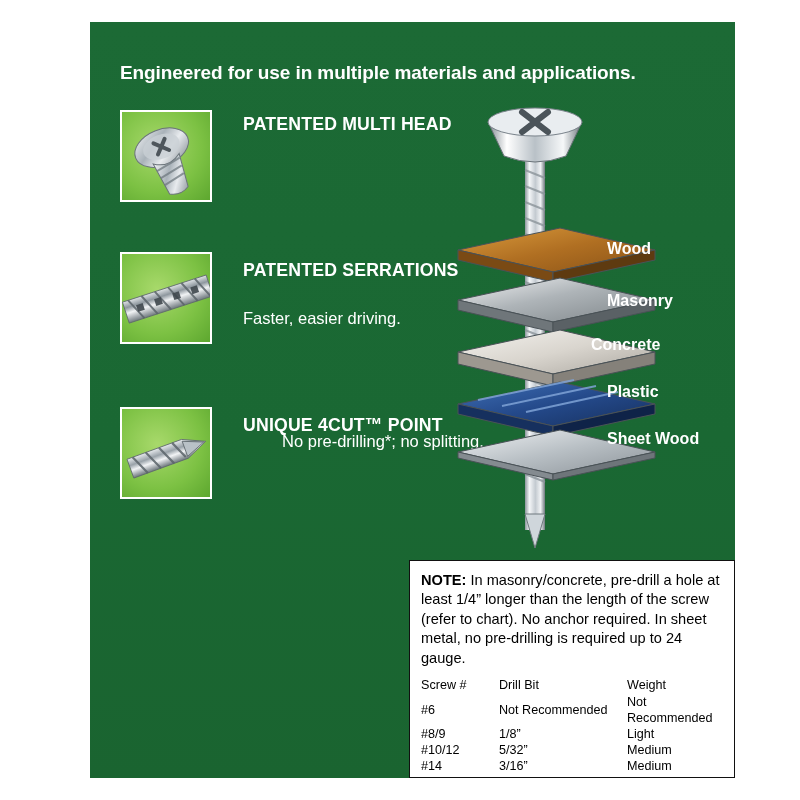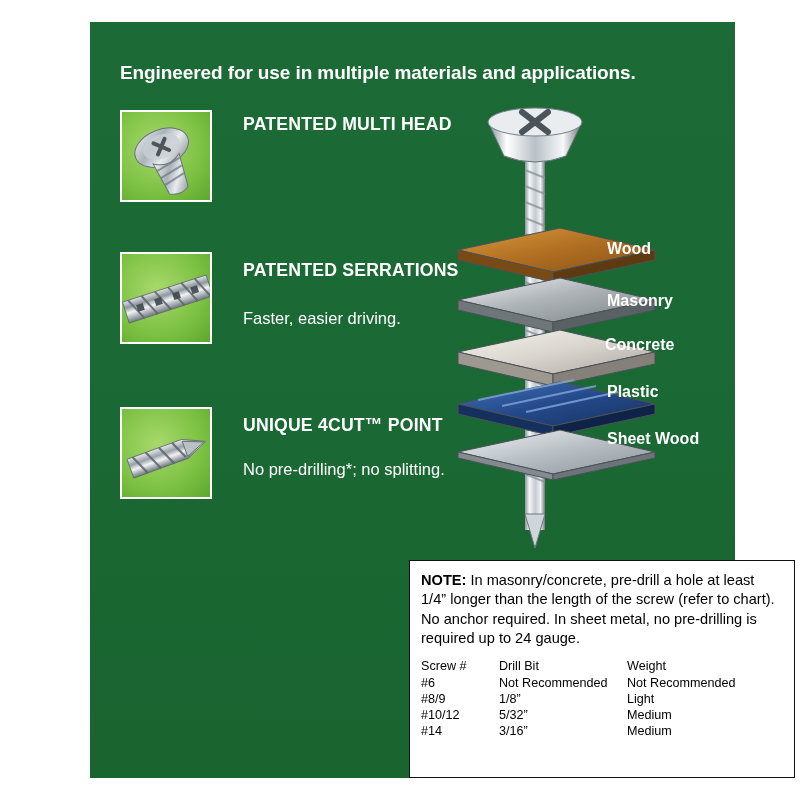--- a/index.html
+++ b/index.html
@@ -94,21 +94,21 @@
     font-size: 16px;
     font-weight: bold;
     white-space: nowrap;
   }
 
   
   .note-box {
     position: absolute;
     left: 409px;
     top: 560px;
-    width: 386px;
+    width: 326px;
     height: 218px;
     background: #ffffff;
     border: 1px solid #111111;
     box-sizing: border-box;
     padding: 10px 11px 8px 11px;
   }
   .note-text {
     font-size: 14.6px;
     line-height: 1.33;
     color: #000000;
@@ -207,21 +207,21 @@
       <g transform="rotate(-20 46 46)">
         <path d="M6 36 h58 l22 10 -22 10 H6 z" fill="url(#mtl3)" stroke="#5f686e" stroke-width="0.8"></path>
         <g stroke="#5b646a" stroke-width="2.2" opacity="0.85">
           <path d="M12 36 l9 20 M26 36 l9 20 M40 36 l9 20 M54 36 l8 18"></path>
         </g>
         <path d="M64 38 l20 8 -20 8 z" fill="#b9c1c7" stroke="#5f686e" stroke-width="0.8"></path>
       </g>
     </svg>
   </div>
   <div class="feature-title" style="left:243px; top:414px;">UNIQUE 4CUT™ POINT</div>
-  <div class="feature-desc" style="left:243px; top:459px; width:280px;">No pre-drilling*; no splitting.</div>
+  <div class="feature-desc" style="left:243px; top:431px; width:280px;text-align:center;">No pre-drilling*; no splitting.</div>
 
   <div class="diagram">
     <svg viewBox="0 0 270 460" width="270" height="460">
       <defs>
         <linearGradient id="shaft" x1="0" y1="0" x2="1" y2="0">
           <stop offset="0%" stop-color="#8d969d"></stop>
           <stop offset="22%" stop-color="#f4f6f8"></stop>
           <stop offset="52%" stop-color="#c3cad0"></stop>
           <stop offset="78%" stop-color="#f0f2f4"></stop>
           <stop offset="100%" stop-color="#6f787e"></stop>
@@ -293,21 +293,21 @@
         <path d="M103 326 L205 304 L205 314 L103 336 z" fill="#0f2348"></path>
 
         <path d="M8 352 L110 330 L205 352 L103 374 z" fill="url(#metalg)"></path>
         <path d="M8 352 L103 374 L103 380 L8 358 z" fill="#848b90"></path>
         <path d="M103 374 L205 352 L205 358 L103 380 z" fill="#6e757a"></path>
       </g>
     </svg>
 
     <div class="layer-label" style="left:157px; top:140px;">Wood</div>
     <div class="layer-label" style="left:157px; top:192px;">Masonry</div>
-    <div class="layer-label" style="left:155px; top:236px;text-align:center;">Concrete</div>
+    <div class="layer-label" style="left:141px; top:236px;text-align:center;">Concrete</div>
     <div class="layer-label" style="left:157px; top:283px;">Plastic</div>
     <div class="layer-label" style="left:157px; top:330px;">Sheet Wood</div>
   </div>
 
   <div class="note-box">
     <div class="note-text">
       <b>NOTE:</b><span> In masonry/concrete, pre-drill a hole at least 1/4” longer than the length of the screw (refer to chart). No anchor required. In sheet metal, no pre-drilling is required up to 24 gauge.</span>
     </div>
     <table class="spec-table">
       <thead>

